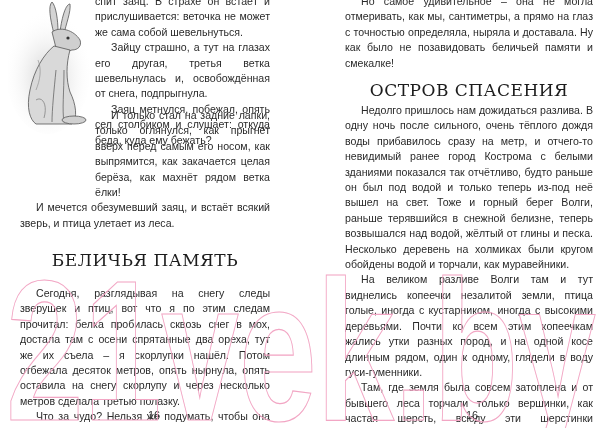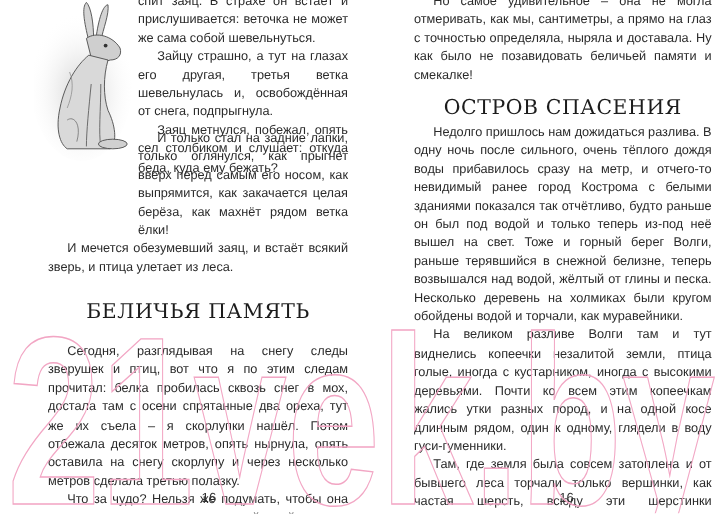--- a/index.html
+++ b/index.html
@@ -1,19 +1,19 @@
 <!DOCTYPE html>
 <html><head>
 <meta charset="utf-8">
 <style>
   html, body { margin:0; padding:0; background:#ffffff; }
   body { width:600px; height:428px; position:relative; overflow:hidden;
          font-family:"Liberation Sans", sans-serif; color:#2a2a2a; }
   .page { position:absolute; top:0; height:428px; }
-  #page-left { left:0; width:300px;margin-left:20px; }
+  #page-left { left:0; width:300px; }
   #page-right { left:300px; width:300px; }
   .text { font-size:10.6px; line-height:15.4px; text-align:justify; }
   .text p { margin:0; text-indent:16px; }
   .text p.noindent { text-indent:0; }
   .title { font-family:"DejaVu Serif", "Liberation Serif", serif; font-size:17px;
            letter-spacing:0.5px; text-align:center; color:#1c1c1c; font-weight:normal; }
   .pagenum { position:absolute; font-size:11px; color:#333; }
   
   #hare { position:absolute; left:8px; top:0; width:84px; height:136px; }
   

